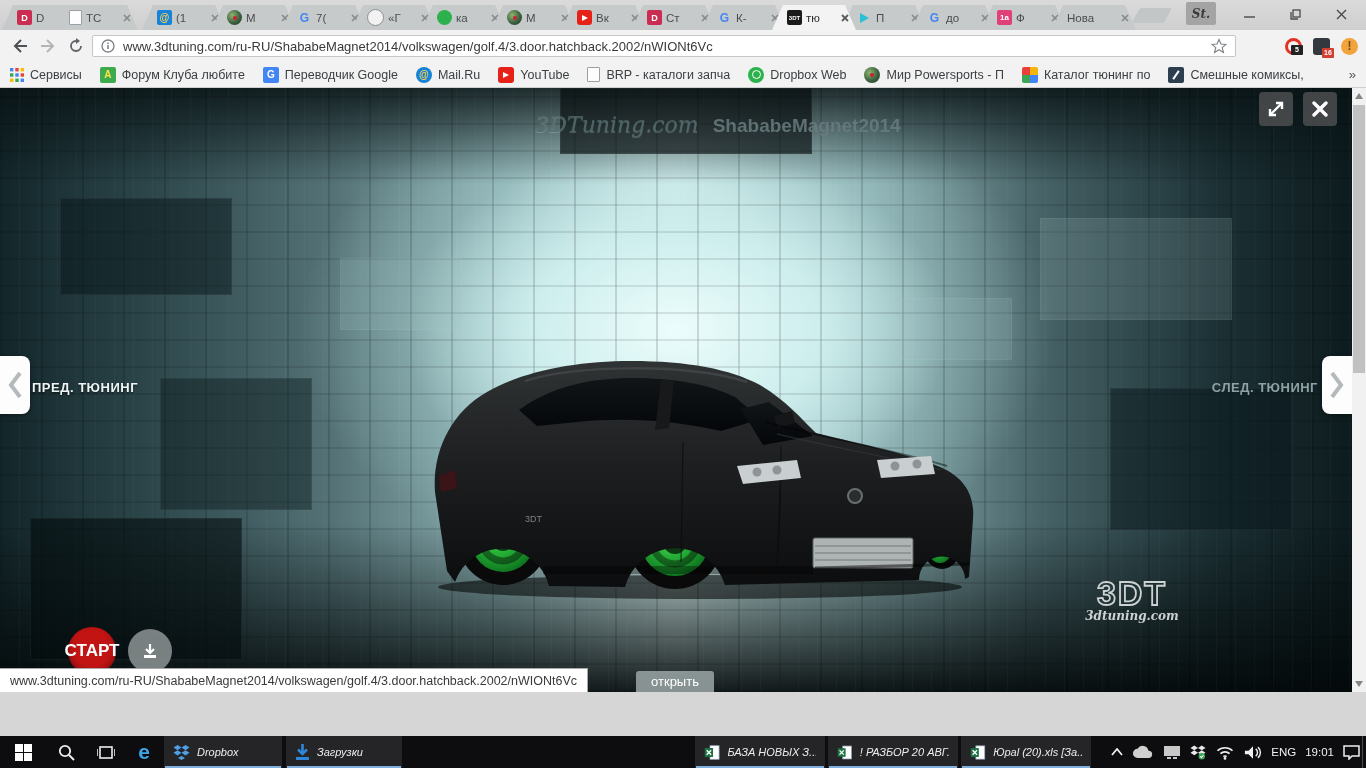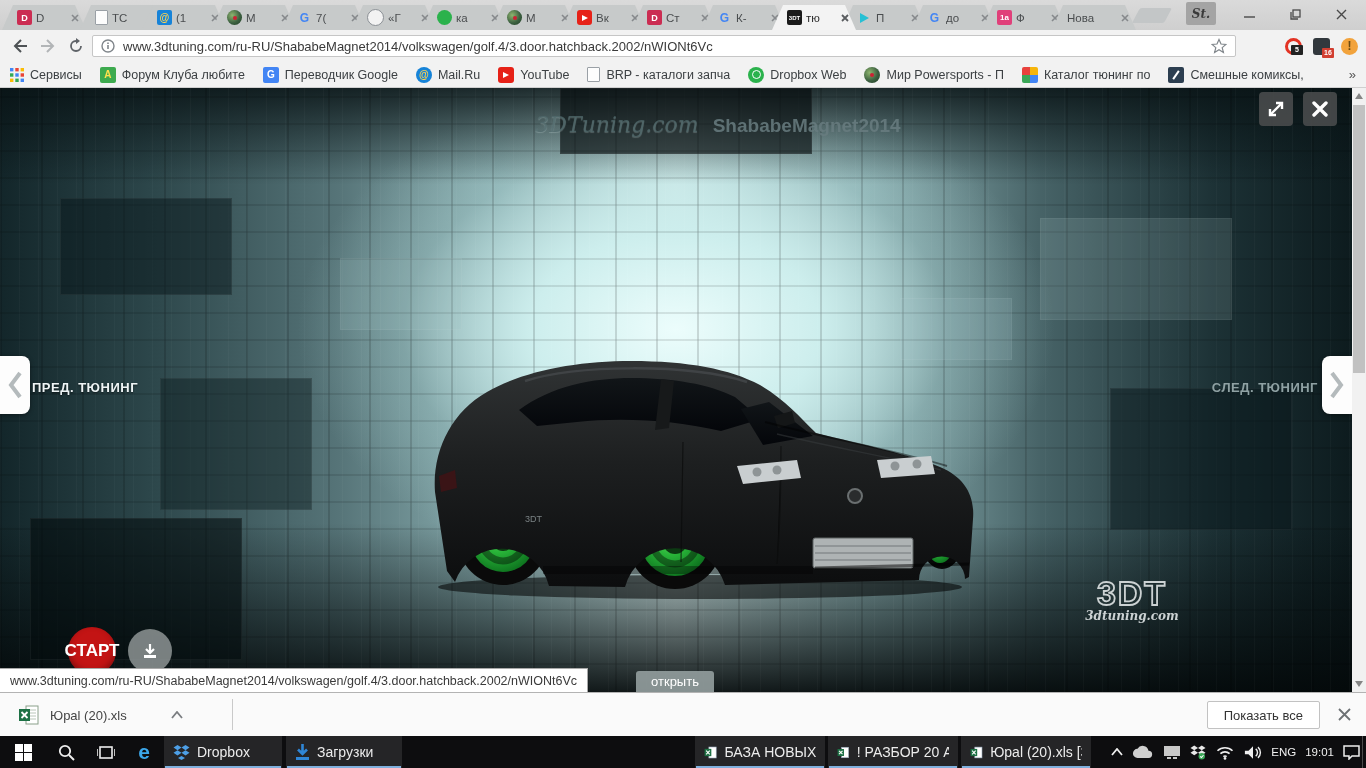--- a/index.html
+++ b/index.html
@@ -124,21 +124,21 @@
            font-size:13px;color:#333;display:flex;align-items:center;}
   .dl-close{position:absolute;right:14px;top:13px;width:16px;height:16px;display:flex;align-items:center;justify-content:center;}
 
   
   .taskbar{position:absolute;left:0;top:736px;width:1366px;height:32px;background:#0d0d0f;}
   .tbtn{position:absolute;top:0;height:32px;display:flex;align-items:center;justify-content:center;}
   .tb-app{position:absolute;top:0;height:32px;display:flex;align-items:center;gap:7px;padding:0 9px;box-sizing:border-box;
           background:rgba(255,255,255,.10);}
   .tb-app::after{content:"";position:absolute;left:1px;right:1px;bottom:0;height:2px;background:#7fb0dd;}
   .tb-app.frontmost{background:rgba(255,255,255,.22);}
-  .tb-label{font-size:14px;color:#ececec;white-space:nowrap;overflow:hidden;max-width:96px;}
+  .tb-label{font-size:11px;color:#ececec;white-space:nowrap;overflow:hidden;max-width:96px;font-style:italic;}
   .chrome-ball{width:16px;height:16px;border-radius:50%;flex:none;
      background:radial-gradient(circle,#4285f4 0 3.5px,#fff 3.5px 5.5px,rgba(0,0,0,0) 5.5px),
                 conic-gradient(from -60deg,#db4437 0 120deg,#ffcd40 120deg 240deg,#0f9d58 240deg 360deg);}
   .edge-e{font:bold 21px "Liberation Sans",sans-serif;color:#3ba7ea;}
   .tray{position:absolute;right:6px;top:0;height:32px;display:flex;align-items:center;gap:9px;}
   .tray .txt{font-size:11.5px;color:#f0f0f0;}
   .show-desktop{position:absolute;right:0;top:0;width:4px;height:32px;border-left:1px solid #4a4a4a;box-sizing:border-box;}
   .ticon{display:flex;align-items:center;justify-content:center;}
 </style>
 </head>
@@ -149,21 +149,21 @@
   <div class="tabstrip">
     <div class="tab" style="left:2px">
       <span class="fi fi-drive2">D</span>
       <span class="tlabel">D</span>
       <span class="tclose">
           <svg viewBox="0 0 10 10">
             <path d="M2 2 L8 8 M8 2 L2 8" stroke="#86898c" stroke-width="1.6"></path>
           </svg>
         </span>
     </div>
-    <div class="tab" style="left:80px">
+    <div class="tab" style="left:54px">
       <span class="fi fi-page"></span>
       <span class="tlabel">ТС</span>
       <span class="tclose">
           <svg viewBox="0 0 10 10">
             <path d="M2 2 L8 8 M8 2 L2 8" stroke="#86898c" stroke-width="1.6"></path>
           </svg>
         </span>
     </div>
     <div class="tab" style="left:142px">
       <span class="fi fi-mailru">@</span>
@@ -520,41 +520,20 @@
       <div class="status-bubble">www.3dtuning.com/ru-RU/ShababeMagnet2014/volkswagen/golf.4/3.door.hatchback.2002/nWIONt6Vc</div>
     </div>
 
     <div class="scrollbar">
       <div class="sb-arrow sb-up"></div>
       <div class="sb-thumb"></div>
       <div class="sb-arrow sb-down"></div>
     </div>
   </div>
 
-  <div class="dlbar">
-    <div class="dl-item">
-      <svg width="22" height="22" viewBox="0 0 22 22">
-        <rect x="8" y="2" width="12" height="18" fill="#fff" stroke="#8aa08a"></rect>
-        <path d="M10 6 H18 M10 9 H18 M10 12 H18 M10 15 H18" stroke="#b9c6b9" stroke-width="1"></path>
-        <rect x="1" y="5" width="11" height="12" fill="#1e7145"></rect>
-        <path d="M3.5 8 L9.5 14 M9.5 8 L3.5 14" stroke="#fff" stroke-width="1.8"></path>
-      </svg>
-      <span class="dl-name">Юpal (20).xls</span>
-      <svg class="dl-caret" width="12" height="8" viewBox="0 0 12 8">
-        <path d="M1 7 L6 1 L11 7" fill="none" stroke="#7a7d80" stroke-width="1.8"></path>
-      </svg>
-    </div>
-    <div class="dl-sep"></div>
-    <div class="showall">Показать все</div>
-    <div class="dl-close">
-      <svg width="13" height="13" viewBox="0 0 13 13">
-          <path d="M1 1 L12 12 M12 1 L1 12" stroke="#6d7174" stroke-width="1.8"></path>
-        </svg>
-    </div>
-  </div>
 
   <div class="taskbar">
     <div class="tbtn" style="left:0;width:46px">
       <svg width="17" height="17" viewBox="0 0 17 17">
         <rect x="0" y="0" width="8" height="8" fill="#fff"></rect>
           <rect x="9" y="0" width="8" height="8" fill="#fff"></rect>
         <rect x="0" y="9" width="8" height="8" fill="#fff"></rect>
           <rect x="9" y="9" width="8" height="8" fill="#fff"></rect>
       </svg>
     </div>

